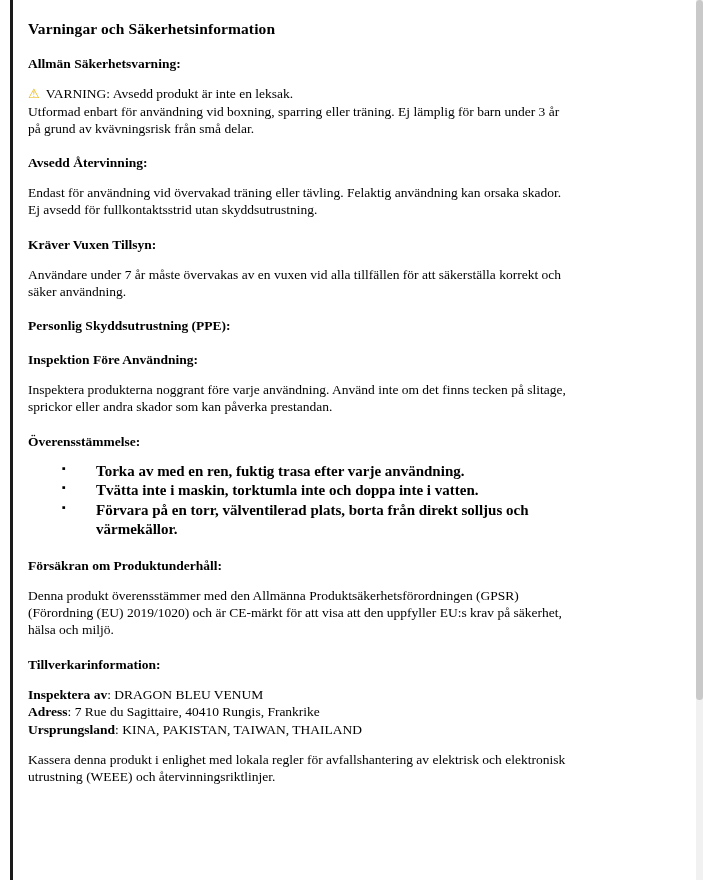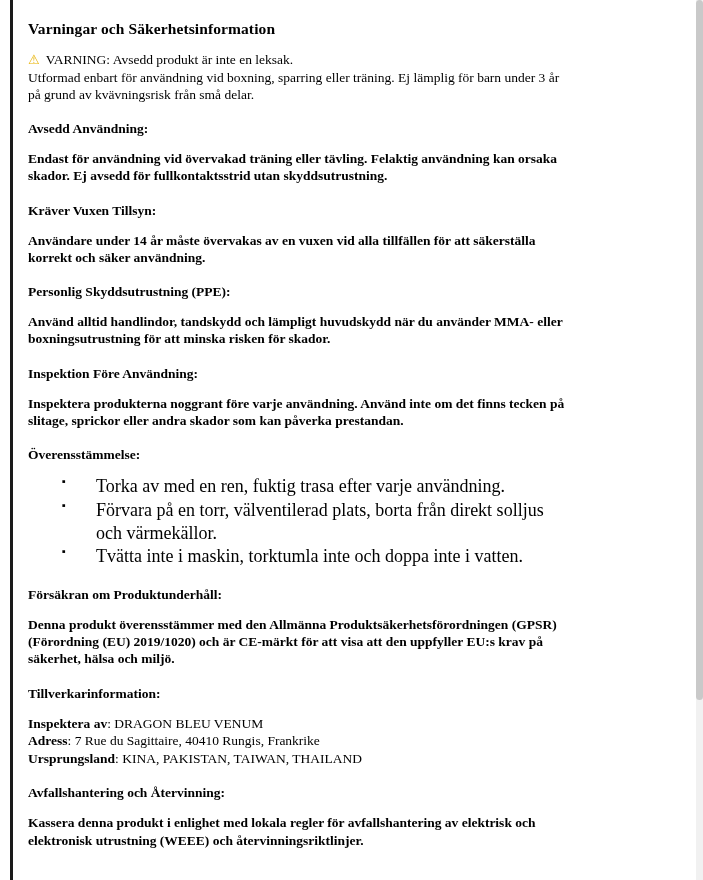--- a/index.html
+++ b/index.html
@@ -41,21 +41,20 @@
   }
   h2.section {
     font-size: 13.5px;
     font-weight: bold;
     margin: 18px 0 0 0;
   }
   p.body {
     font-size: 13.5px;
     margin: 13px 0 0 0;
     line-height: 1.28;
-    font-weight: bold;
   }
   .warn-line {
     font-size: 13.5px;
     margin: 13px 0 0 0;
     line-height: 1.28;
   }
   .warn-icon {
     display: inline-block;
     color: #e8b203;
     font-size: 13px;
@@ -64,24 +63,25 @@
   }
   .warn-word {
     font-weight: normal;
   }
   ul.maint {
     margin: 12px 0 0 0;
     padding: 0 0 0 34px;
     list-style: none;
   }
   ul.maint li {
-    font-size: 18px;
+    font-size: 15px;
     line-height: 1.30;
     position: relative;
     padding-left: 34px;
+    font-weight: bold;
   }
   ul.maint li:before {
     content: "\25AA";
     position: absolute;
     left: 0;
     top: -1px;
     font-size: 11px;
   }
   .manu-block {
     font-size: 13.5px;
@@ -112,55 +112,54 @@
 </head>
 <body>
 
 <div class="page">
 
   <div class="left-rule"></div>
 
   <h1 class="doc-title">Varningar och Säkerhetsinformation</h1>
 
 
+  <h2 class="section">Allmän Säkerhetsvarning:</h2>
   <p class="warn-line">
     <span class="warn-icon">⚠</span>
     <span class="warn-word">VARNING</span><span>: Avsedd produkt är inte en leksak.</span><br>
     <span>Utformad enbart för användning vid boxning, sparring eller träning. Ej lämplig för barn under 3 år på grund av kvävningsrisk från små delar.</span>
   </p>
 
-  <h2 class="section">Avsedd Användning:</h2>
+  <h2 class="section">Avsedd Återvinning:</h2>
   <p class="body">Endast för användning vid övervakad träning eller tävling. Felaktig användning kan orsaka skador. Ej avsedd för fullkontaktsstrid utan skyddsutrustning.</p>
 
   <h2 class="section">Kräver Vuxen Tillsyn:</h2>
-  <p class="body">Användare under 14 år måste övervakas av en vuxen vid alla tillfällen för att säkerställa korrekt och säker användning.</p>
+  <p class="body">Användare under 7 år måste övervakas av en vuxen vid alla tillfällen för att säkerställa korrekt och säker användning.</p>
 
   <h2 class="section">Personlig Skyddsutrustning (PPE):</h2>
-  <p class="body">Använd alltid handlindor, tandskydd och lämpligt huvudskydd när du använder MMA- eller boxningsutrustning för att minska risken för skador.</p>
 
   <h2 class="section">Inspektion Före Användning:</h2>
   <p class="body">Inspektera produkterna noggrant före varje användning. Använd inte om det finns tecken på slitage, sprickor eller andra skador som kan påverka prestandan.</p>
 
   <h2 class="section">Överensstämmelse:</h2>
   <ul class="maint">
     <li>Torka av med en ren, fuktig trasa efter varje användning.</li>
+    <li>Tvätta inte i maskin, torktumla inte och doppa inte i vatten.</li>
     <li>Förvara på en torr, välventilerad plats, borta från direkt solljus och värmekällor.</li>
-    <li>Tvätta inte i maskin, torktumla inte och doppa inte i vatten.</li>
   </ul>
 
   <h2 class="section">Försäkran om Produktunderhåll:</h2>
   <p class="body">Denna produkt överensstämmer med den Allmänna Produktsäkerhetsförordningen (GPSR) (Förordning (EU) 2019/1020) och är CE-märkt för att visa att den uppfyller EU:s krav på säkerhet, hälsa och miljö.</p>
 
   <h2 class="section">Tillverkarinformation:</h2>
   <div class="manu-block">
     <span class="lbl">Inspektera av</span><span>: DRAGON BLEU VENUM</span><br>
     <span class="lbl">Adress</span><span>: 7 Rue du Sagittaire, 40410 Rungis, Frankrike</span><br>
     <span class="lbl">Ursprungsland</span><span>: KINA, PAKISTAN, TAIWAN, THAILAND</span>
   </div>
 
-  <h2 class="section">Avfallshantering och Återvinning:</h2>
   <p class="body">Kassera denna produkt i enlighet med lokala regler för avfallshantering av elektrisk och elektronisk utrustning (WEEE) och återvinningsriktlinjer.</p>
 
 </div>
 
 <div class="scrollbar">
   <div class="thumb"></div>
 </div>
 
 </body></html>

